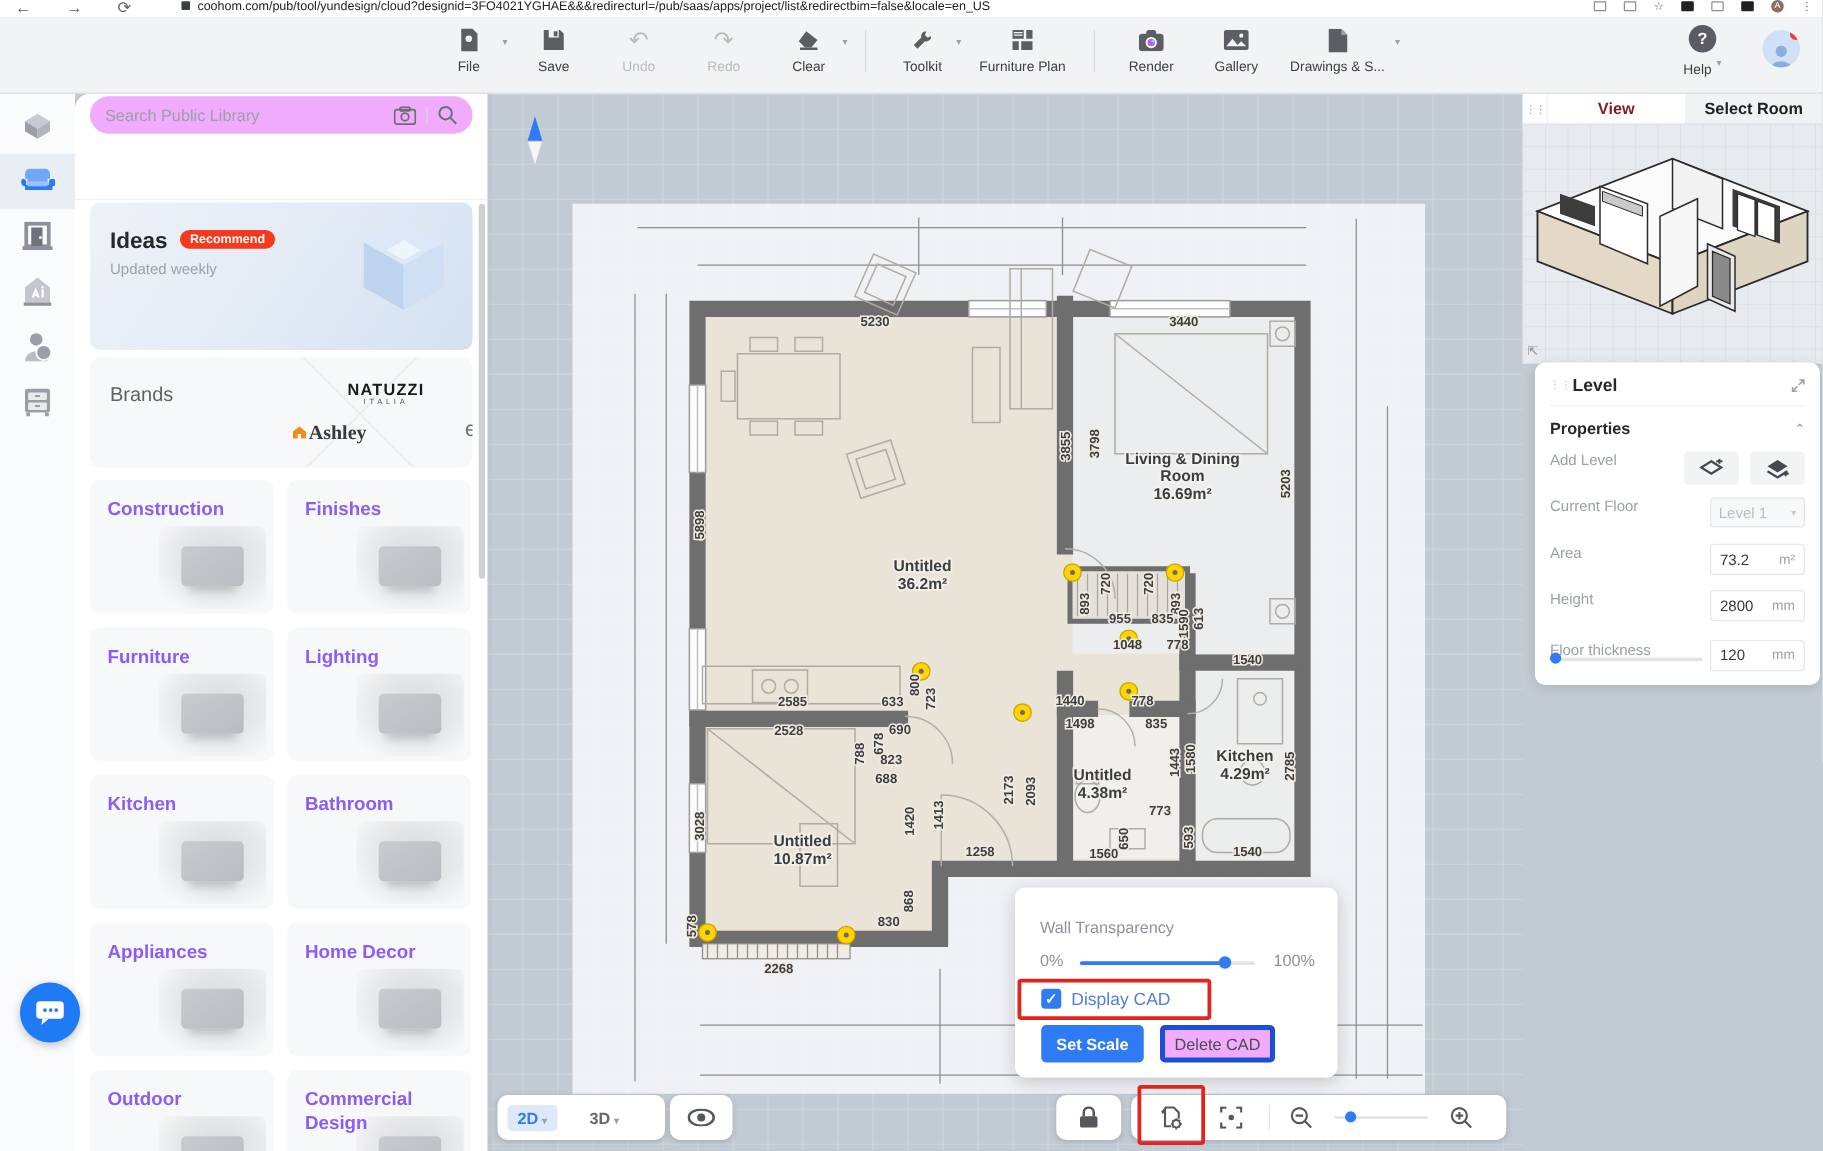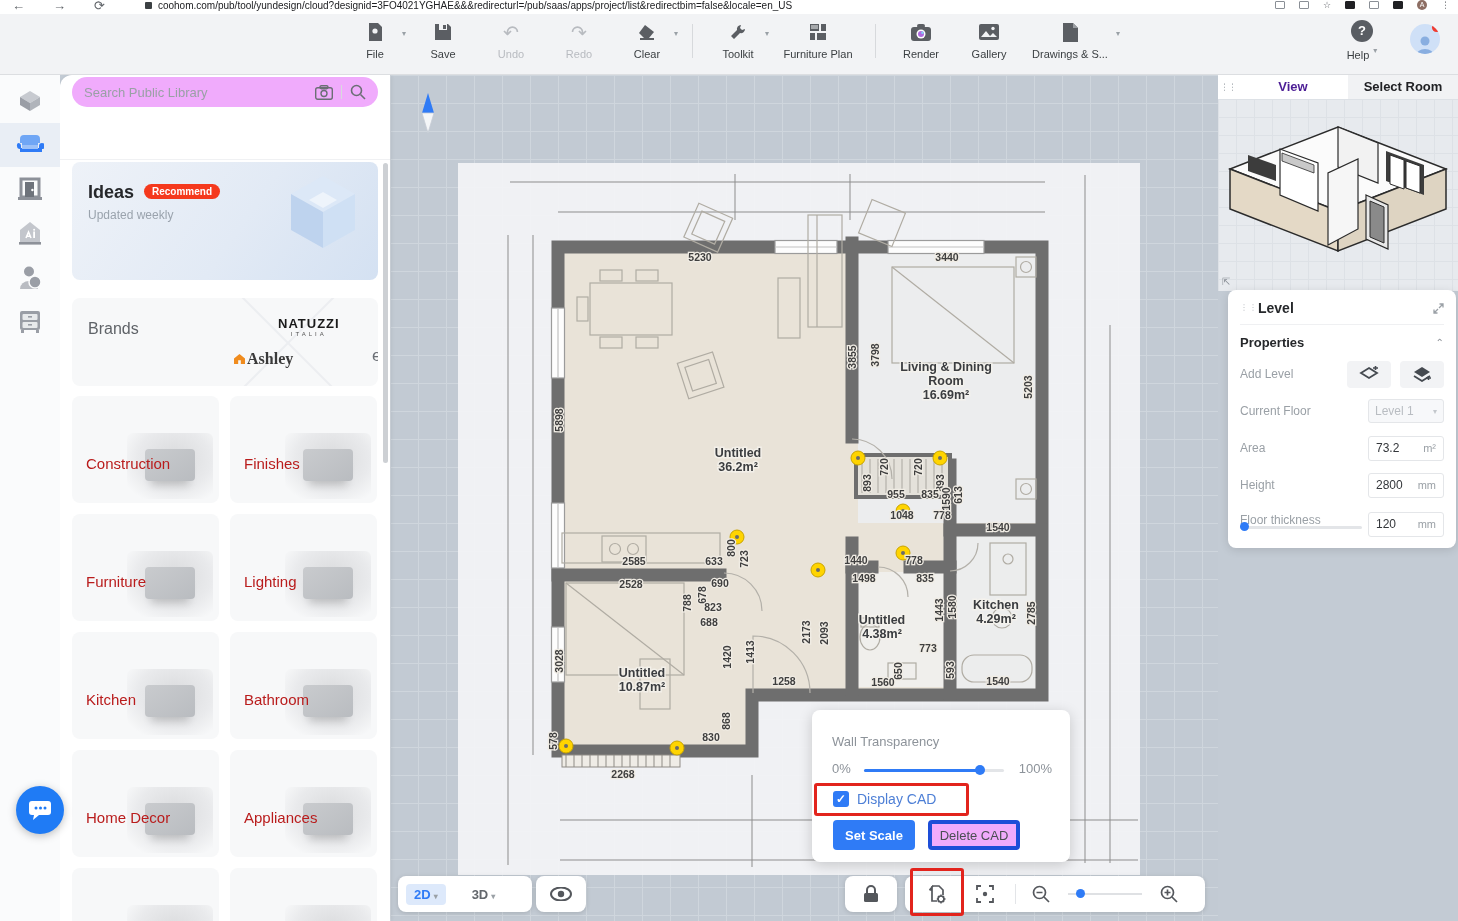--- a/index.html
+++ b/index.html
@@ -42,69 +42,69 @@
   .left-panel { position:absolute; left:60px; top:75px; width:330px; height:846px; background:#fff; border-radius:12px 0 0 0; box-shadow:1px 0 4px rgba(0,0,0,.08); z-index:25; overflow:hidden; }
   .lp-head { display:flex; align-items:center; gap:9px; padding:16px 14px 10px; }
   .lp-head .ttl { font-size:15px; font-weight:bold; color:#26282b; }
   .lp-search { margin:2px 12px 10px; height:30px; background:#f0abfc; border-radius:15px; display:flex; align-items:center; padding:0 12px; gap:8px; }
   .lp-search input { flex:1; border:none; background:transparent; outline:none; font-size:13px; color:#333; font-family:"Liberation Sans",sans-serif; }
   .lp-search input::placeholder { color:#9aa0a6; }
   .lp-sep { width:1px; height:14px; background:#d8dadd; }
   .lp-scroll { position:absolute; left:0; top:84px; bottom:0; width:330px; overflow:hidden; padding:2px 12px 0; border-top:1px solid #f0f1f3; }
   .panel-scrollbar { position:absolute; right:2px; top:88px; width:5px; height:300px; background:#cdd0d4; border-radius:3px; z-index:26; }
 
-  .ideas-card { position:relative; height:118px; border-radius:8px; background:linear-gradient(125deg,#eef2f8 0%,#e2eaf5 55%,#d4e1f2 100%); margin-bottom:18px; overflow:hidden; cursor:pointer; }
+  .ideas-card { position:relative; height:118px; border-radius:8px; background:linear-gradient(125deg,#eef2f8 0%,#e2eaf5 55%,#d4e1f2 100%); margin-bottom:6px; overflow:hidden; cursor:pointer; }
   .ideas-card .t { position:absolute; left:16px; top:20px; font-size:18px; font-weight:bold; color:#26282b; }
   .ideas-card .badge { position:absolute; left:72px; top:22px; background:#f5391d; color:#fff; font-size:10px; font-weight:bold; padding:2px 8px; border-radius:9px; }
   .ideas-card .sub { position:absolute; left:16px; top:46px; font-size:12px; color:#9aa3ad; }
   .ideas-cube { position:absolute; right:10px; top:6px; }
 
   .brands-card { position:relative; height:88px; border-radius:8px; background:#f7f8f9; margin-bottom:10px; overflow:hidden; cursor:pointer; }
   .brands-card .t { position:absolute; left:16px; top:22px; font-size:16px; color:#5f6368; }
   .brand-x1,.brand-x2 { position:absolute; width:2px; height:160px; background:#eceef1; top:-35px; }
   .brand-x1 { left:215px; transform:rotate(45deg); } .brand-x2 { left:215px; transform:rotate(-45deg); }
   .brand-natuzzi { position:absolute; left:206px; top:18px; font-size:13px; font-weight:bold; letter-spacing:1px; color:#1a1a1a; text-align:center; }
   .brand-natuzzi .sub { display:block; font-size:6px; letter-spacing:3px; font-weight:normal; color:#555; }
   .brand-ashley { position:absolute; left:162px; top:52px; font-family:"Liberation Serif",serif; font-size:16px; font-weight:bold; color:#3a3a3a; }
   .brand-ashley .house { display:inline-block; width:11px; height:10px; background:#f08c1e; clip-path:polygon(50% 0,100% 45%,100% 100%,62% 100%,62% 62%,38% 62%,38% 100%,0 100%,0 45%); margin-right:2px; }
   .brand-ego { position:absolute; left:300px; top:48px; font-size:17px; color:#6b6f75; letter-spacing:1px; }
 
   .lib-grid { display:grid; grid-template-columns:147px 147px; gap:11px; }
   .lib-card { position:relative; width:147px; height:107px; border-radius:8px; background:#f7f8f9; overflow:hidden; cursor:pointer; }
-  .lib-card .t { position:absolute; left:14px; top:14px; font-size:15px; font-weight:normal; color:#b91c1c; z-index:2; line-height:19px; width:100px;margin-top:44px; }
+  .lib-card .t { position:absolute; left:14px; top:14px; font-size:15px; font-weight:bold; color:#8b5cf6; z-index:2; line-height:19px; width:100px; }
   .lib-card .ph { position:absolute; right:6px; bottom:4px; width:86px; height:66px; border-radius:6px; background:radial-gradient(ellipse at 55% 40%, #d9dadc 0%, #e9eaec 55%, #f7f8f9 85%); }
   .lib-card .ph::after { content:""; position:absolute; left:18px; top:16px; width:50px; height:32px; background:linear-gradient(145deg,#c9cbce,#b9bcc0); border-radius:4px; box-shadow:0 10px 8px -6px rgba(0,0,0,.18); }
 
   
   .canvas { position:absolute; left:390px; top:75px; width:828px; height:846px;
     background-color:#c2cad3;
     background-image:linear-gradient(#cfd6dd 1px,transparent 1px),linear-gradient(90deg,#cfd6dd 1px,transparent 1px);
     background-size:28px 28px; z-index:10; }
   svg text.dim { font-family:"Liberation Sans",sans-serif; font-size:10.5px; font-weight:bold; fill:#3f3f3f; text-anchor:middle; paint-order:stroke; stroke:#f0ece4; stroke-width:2.5px; }
   svg text.room { font-family:"Liberation Sans",sans-serif; font-size:12.5px; font-weight:bold; fill:#3b3d40; text-anchor:middle; paint-order:stroke; stroke:rgba(245,242,236,.85); stroke-width:3px; }
 
   
   .view-panel { position:absolute; left:1218px; top:75px; width:240px; height:216px; z-index:20; }
   .vp-handle { position:absolute; left:0; top:0; width:20px; height:24px; background:#fff; display:flex; align-items:center; justify-content:center; color:#9aa0a6; font-size:9px; letter-spacing:-1px; }
   .vp-tabs { position:absolute; left:20px; top:0; width:220px; height:24px; display:flex; }
   .vp-tab { flex:1; text-align:center; font-size:13px; font-weight:bold; line-height:24px; cursor:pointer; }
-  .vp-tab.active { background:#fff; color:#4c1d95; }
+  .vp-tab.active { background:#fff; color:#7f1d1d; }
   .vp-tab.idle { background:#f1f2f4; color:#202124; }
   .vp-view { position:absolute; left:0; top:24px; width:240px; height:192px;
     background-color:#e7eaee; background-image:linear-gradient(#dde1e6 1px,transparent 1px),linear-gradient(90deg,#dde1e6 1px,transparent 1px); background-size:18px 18px; overflow:hidden; }
   .vp-resize { position:absolute; left:4px; bottom:4px; color:#8a8f96; font-size:10px; }
 
   .level-panel { position:absolute; left:1228px; top:290px; width:228px; height:258px; background:#fff; border-radius:8px; box-shadow:0 2px 10px rgba(0,0,0,.12); z-index:21; padding:10px 12px; }
   .lvl-head { display:flex; align-items:center; gap:8px; border-bottom:1px solid #eff0f2; padding-bottom:8px; }
   .lvl-head .t { font-size:14px; font-weight:bold; color:#26282b; flex:1; }
   .dots { color:#b6bac0; font-size:8px; line-height:4px; letter-spacing:1px; width:10px; }
   .lvl-sec { display:flex; align-items:center; margin-top:10px; }
   .lvl-sec .t { font-size:13px; font-weight:bold; color:#26282b; flex:1; }
   .chev { color:#8a8f96; font-size:10px; }
-  .lvl-row { display:flex; align-items:center; margin-top:11px; height:26px; }
+  .lvl-row { display:flex; align-items:flex-start; margin-top:11px; height:26px; }
   .lvl-row .lb { font-size:12px; color:#9aa0a6; flex:1; }
   .icon-btn { width:44px; height:27px; background:#f2f3f5; border-radius:4px; display:flex; align-items:center; justify-content:center; margin-left:9px; cursor:pointer; }
   .lvl-select { width:76px; height:24px; background:#f7f8fa; border:1px solid #e4e6e9; border-radius:3px; font-size:12px; color:#b9bdc2; display:flex; align-items:center; padding:0 6px; justify-content:space-between; }
   .lvl-input { width:76px; height:25px; background:#fff; border:1px solid #e4e6e9; border-radius:3px; font-size:12px; display:flex; align-items:center; padding:0 7px; justify-content:space-between; }
   .lvl-input .v { color:#33363a; } .lvl-input .u { color:#9aa0a6; font-size:11px; }
   .ft-slider { position:absolute; left:12px; top:232px; width:122px; height:10px; }
   .ft-slider .track { position:absolute; top:4px; left:0; width:100%; height:3px; background:#e3e5e8; border-radius:2px; }
   .ft-slider .knob { position:absolute; top:0; left:0; width:9px; height:9px; border-radius:50%; background:#2f7bf6; }
 
   
@@ -393,25 +393,25 @@
           </div>
           <div class="lib-card">
             <div class="t">Kitchen</div>
             <div class="ph"></div>
           </div>
           <div class="lib-card">
             <div class="t">Bathroom</div>
             <div class="ph"></div>
           </div>
           <div class="lib-card">
+            <div class="t">Appliances</div>
+            <div class="ph"></div>
+          </div>
+          <div class="lib-card">
             <div class="t">Home Decor</div>
-            <div class="ph"></div>
-          </div>
-          <div class="lib-card">
-            <div class="t">Appliances</div>
             <div class="ph"></div>
           </div>
           <div class="lib-card">
             <div class="t">Outdoor</div>
             <div class="ph"></div>
           </div>
           <div class="lib-card">
             <div class="t">Commercial Design</div>
             <div class="ph"></div>
           </div>

